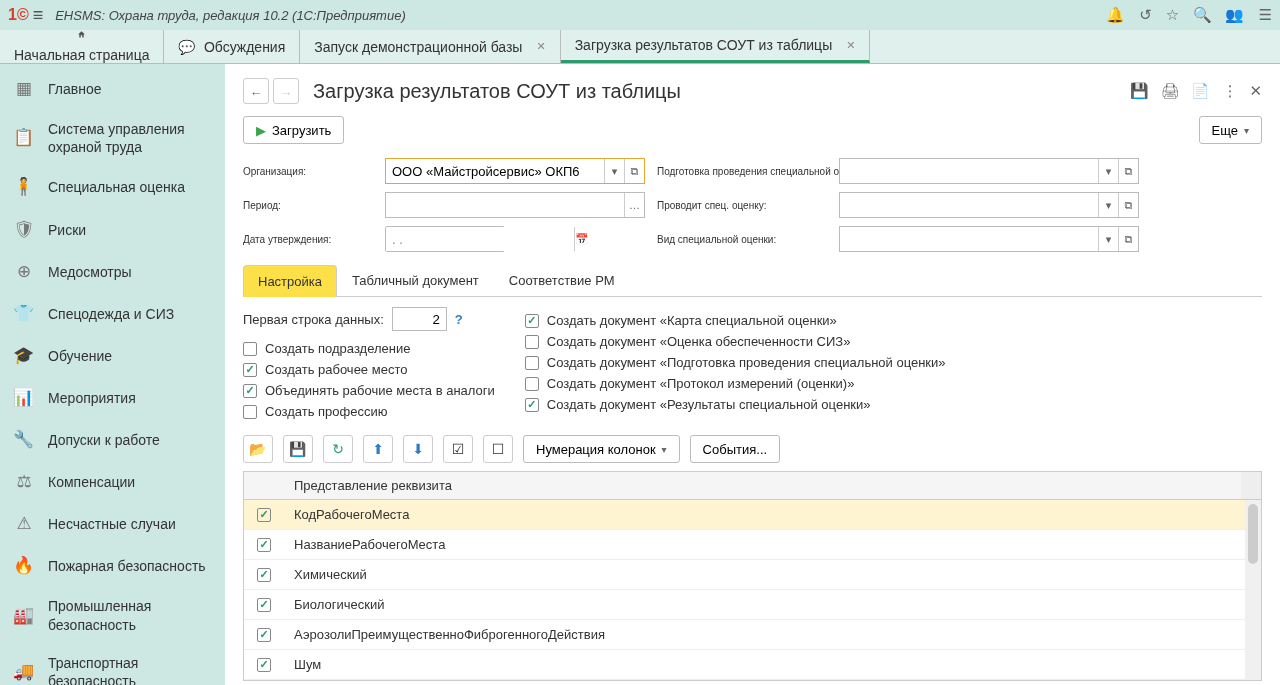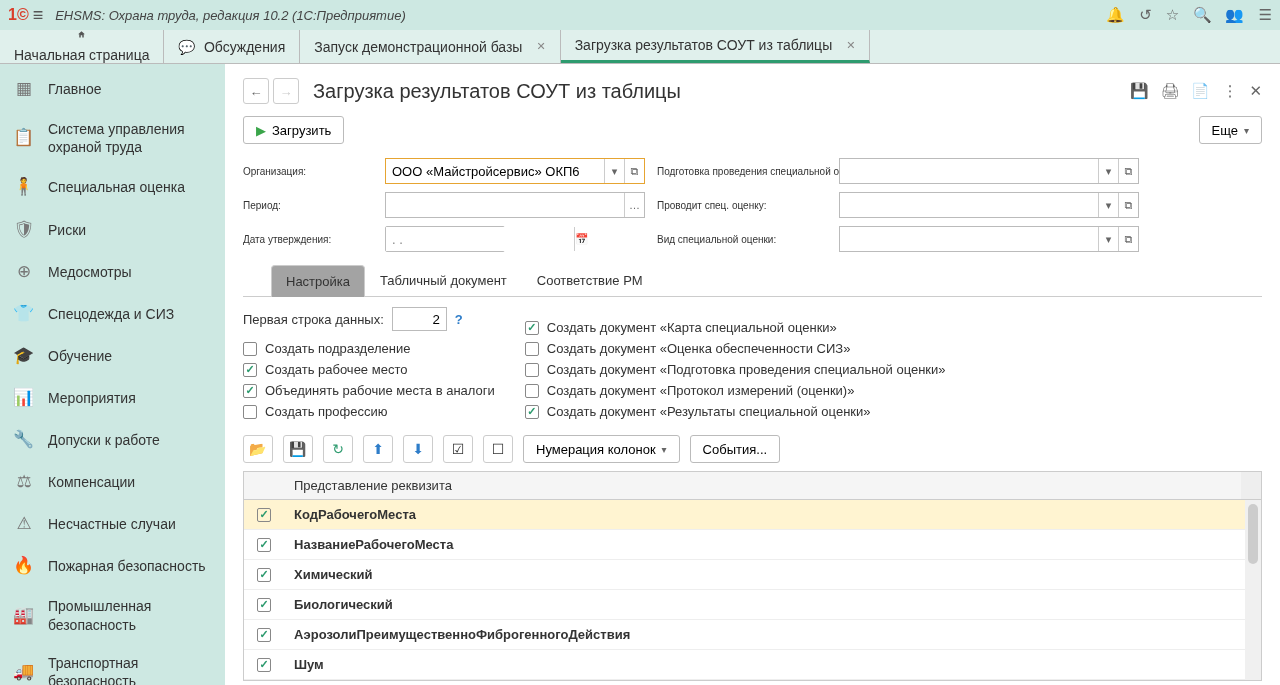--- a/index.html
+++ b/index.html
@@ -46,23 +46,23 @@
 .cell { display: flex; align-items: center; gap: 4px; }
 .input-grp { display: flex; border: 1px solid #bbb; height: 26px; border-radius: 0; min-width: 0; }
 .input-grp.hl { border: 1px solid #e6a431; }
 .input-grp input { border: none; outline: none; padding: 0 6px; flex: 1; font-size: 13px; min-width: 0; }
 .inpbtn { width: 20px; border-left: 1px solid #ccc; display: flex; align-items: center; justify-content: center; color: #666; cursor: pointer; font-size: 11px; }
 .datebox { display: flex; border: 1px solid #bbb; height: 26px; border-radius: 2px; width: 120px; }
 .datebox input { border: none; outline: none; padding: 0 6px; flex: 1; font-size: 13px; color: #888; }
 
 .tabs2 { display: flex; border-bottom: 1px solid #ccc; margin-bottom: 10px; }
 .tab2 { padding: 8px 14px; font-size: 13px; cursor: pointer; border: 1px solid transparent; border-bottom: none; border-radius: 4px 4px 0 0; }
-.tab2.active { border-color: #ccc; background: #a3a3a3; position: relative; top: 1px; margin-left: 28px; }
-
-.settings-row { display: flex; gap: 30px; margin-bottom: 10px; align-items: flex-end; }
+.tab2.active { border-color: #ccc; background: #fde047; position: relative; top: 1px; }
+
+.settings-row { display: flex; gap: 30px; margin-bottom: 10px; }
 .left-col { }
 .first-row-ln { display: flex; align-items: center; gap: 8px; margin-bottom: 10px; }
 .numbox { width: 55px; height: 24px; border: 1px solid #bbb; text-align: right; padding: 0 6px; }
 .help-q { color: #2e7dc9; font-weight: bold; cursor: pointer; }
 .chk-line { display: flex; align-items: center; gap: 8px; margin: 6px 0; font-size: 13px; }
 .chk { width: 14px; height: 14px; border: 1px solid #888; border-radius: 2px; display: inline-flex; align-items: center; justify-content: center; font-size: 11px; color: #2e9b6f; font-weight: bold; }
 .chk.on::before { content: "✓"; }
 
 .toolbar2 { display: flex; gap: 10px; margin-bottom: 8px; align-items: center; }
 .iconbtn { width: 30px; height: 28px; border: 1px solid #ccc; border-radius: 3px; display: flex; align-items: center; justify-content: center; cursor: pointer; font-size: 14px; }
@@ -72,21 +72,21 @@
 .thead .th { padding: 6px 10px; font-size: 13px; }
 .th.chkcol { width: 40px; }
 .th.main-col { flex: 1; }
 .th.scroll { width: 16px; background: #eee; }
 .trow { display: flex; border-bottom: 1px solid #eee; align-items: center; height: 30px; }
 .trow .td { padding: 4px 10px; font-size: 13px; }
 .trow.sel { background: #fff4d1; }
 .td.chkcol { width: 40px; display: flex; justify-content: center; }
 .td.main-col { flex: 1; }
 .vscroll { width: 16px; background: #f0f0f0; }
-.tbody-wrap { display: flex; font-weight: bold; }
+.tbody-wrap { display: flex; }
 .tbody { flex: 1; }
 .thumb { width: 10px; height: 60px; background: #ccc; border-radius: 5px; margin: 4px auto; }
 </style>
 </head>
 <body>
 
 <div class="titlebar">
   <span class="logo">1©</span>
   <span class="burger">≡</span>
   <span class="title-text">EHSMS: Охрана труда, редакция 10.2  (1С:Предприятие)</span>

